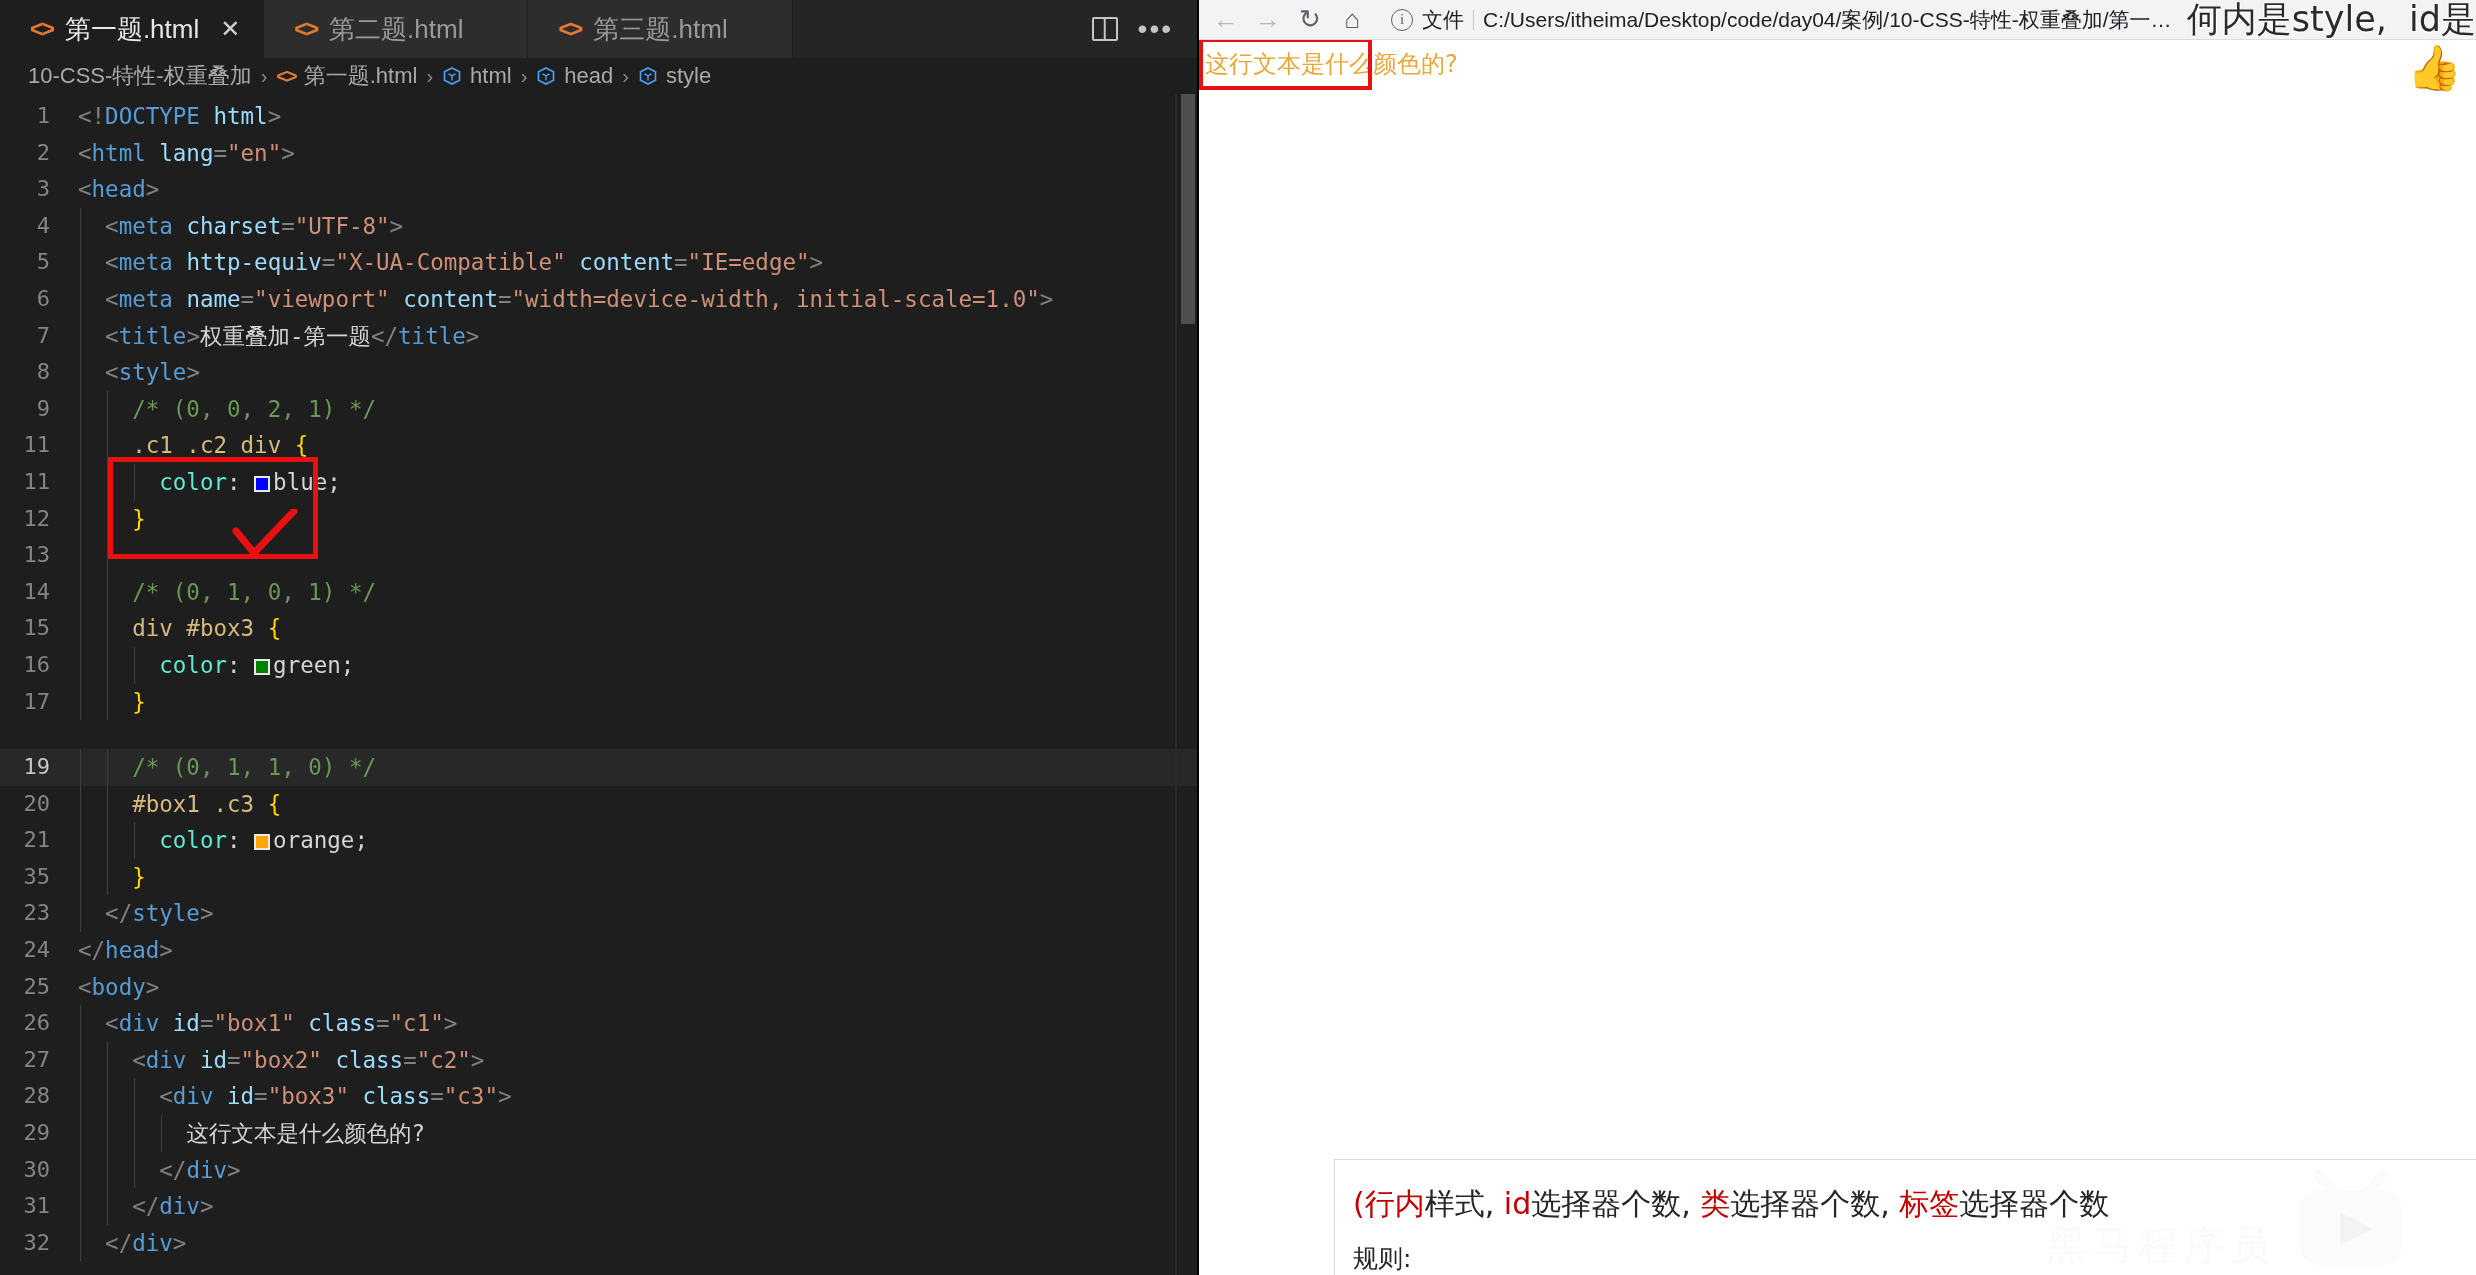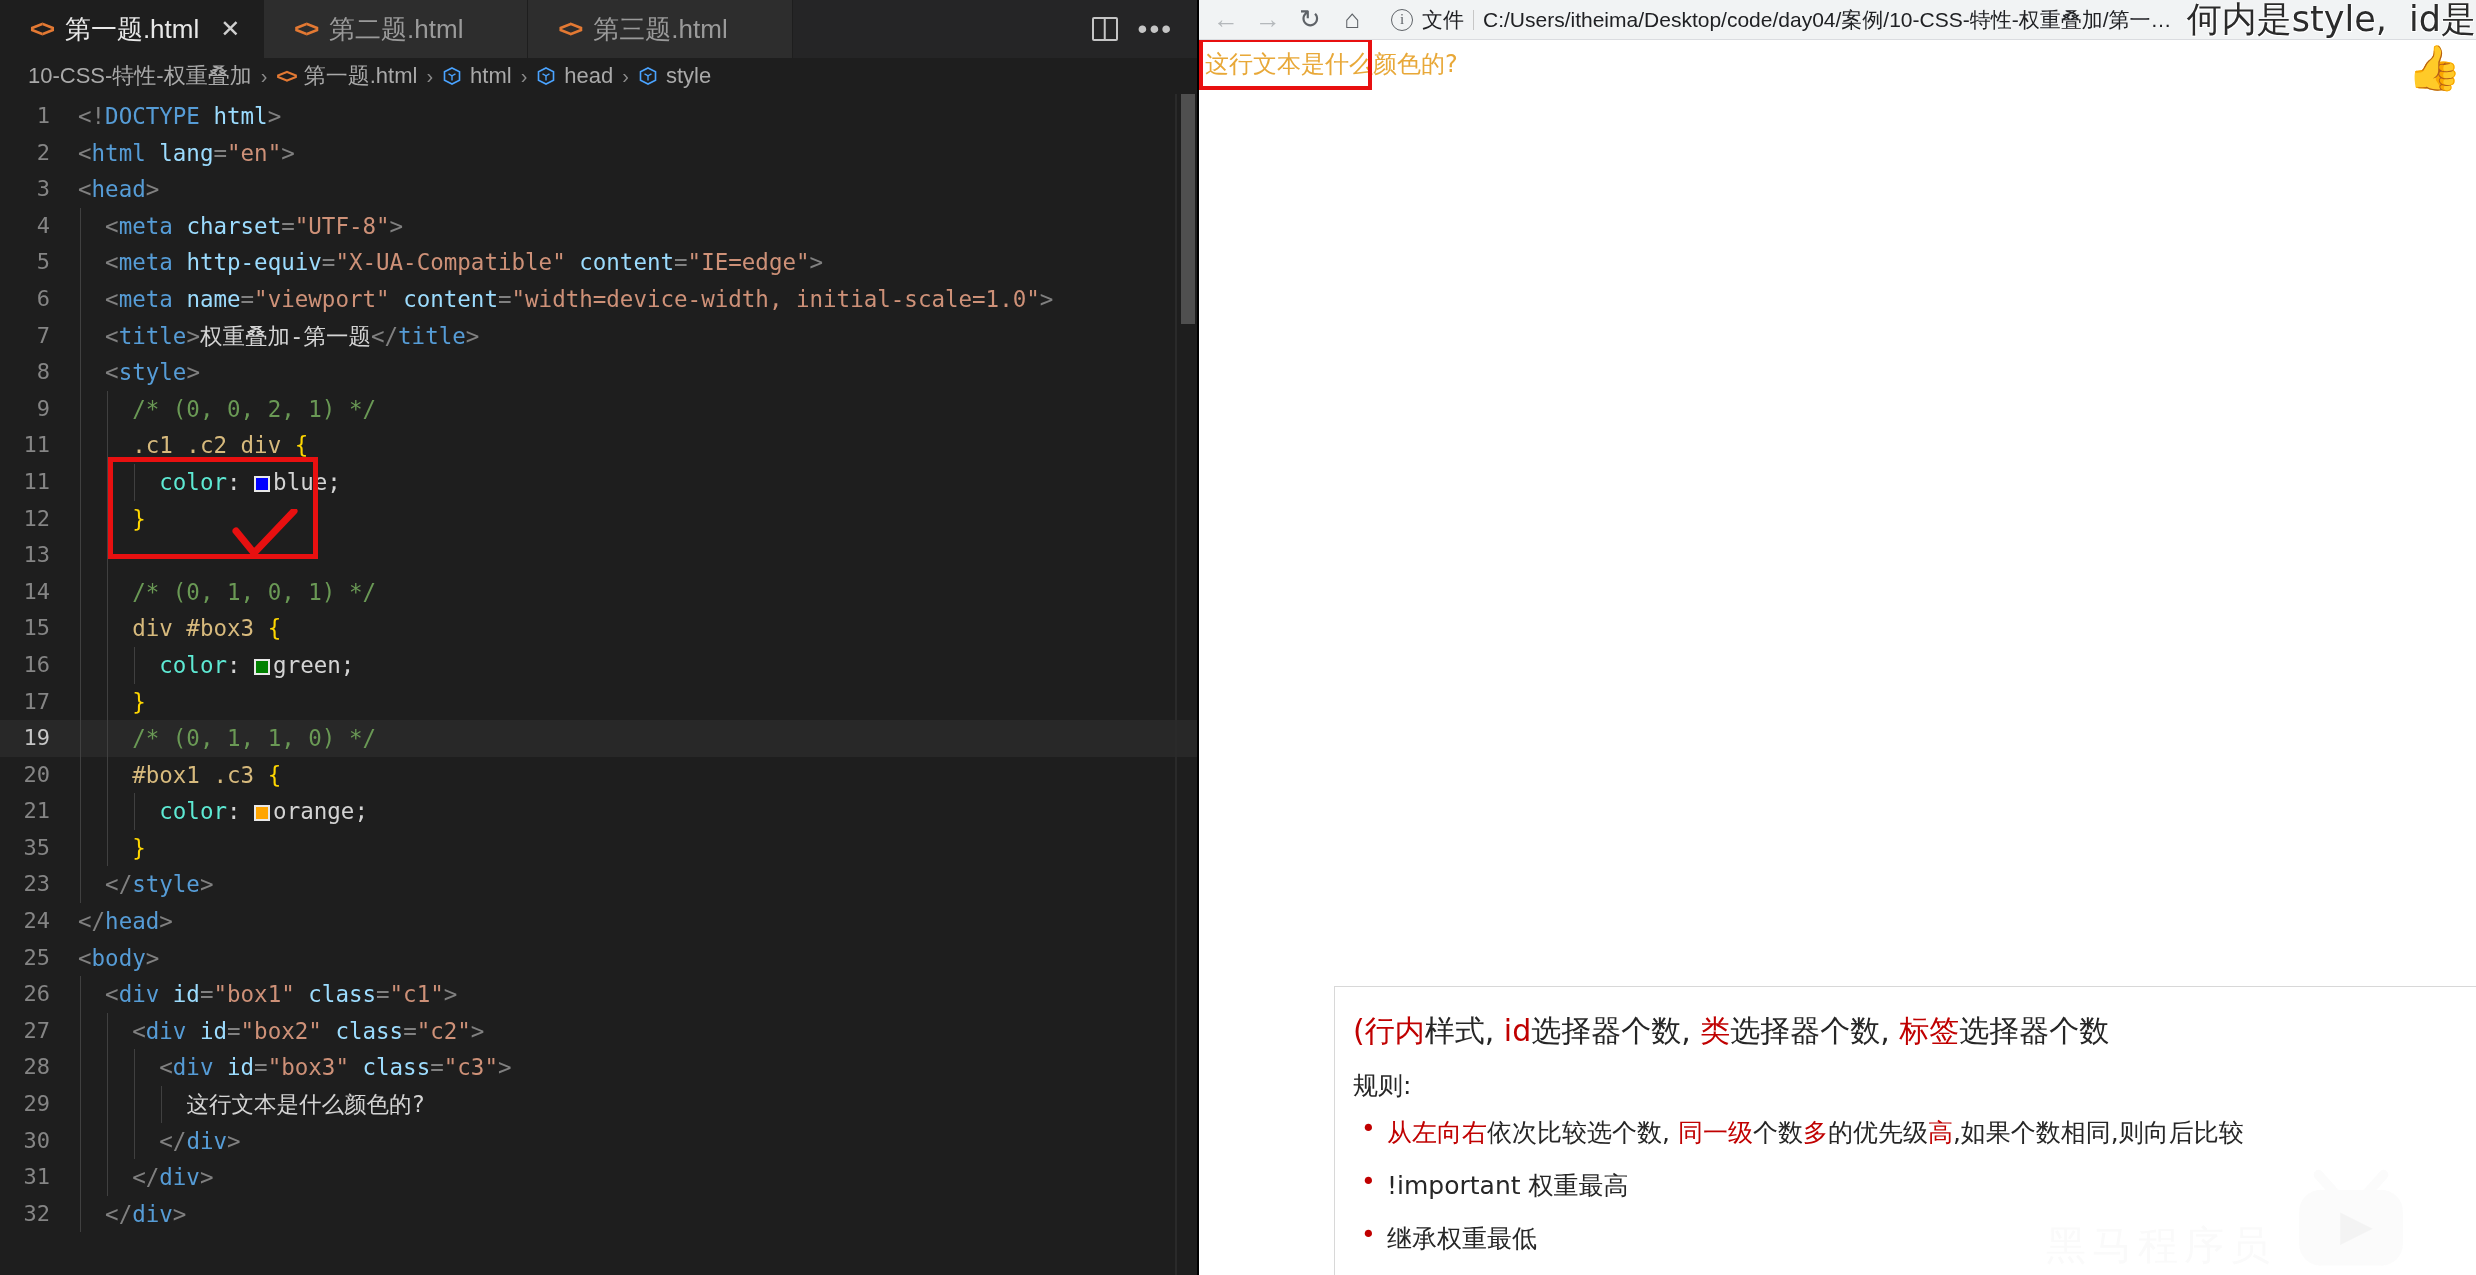--- a/index.html
+++ b/index.html
@@ -106,21 +106,21 @@
     line-height: 36.6px;
     padding-top: 4px;
   }
   .cline {
     display: flex;
     height: 36.6px;
     align-items: center;
     white-space: pre;
     position: relative;
   }
-  .cline.cur { background: #282828; }
+  .cline.cur { background: #282828; margin-top: 29px; }
   .lno {
     width: 78px;
     text-align: right;
     padding-right: 28px;
     color: #858585;
     flex: 0 0 auto;
     font-size: 22px;
   }
   .cline.cur .lno { color: #c6c6c6; }
   .ctext { flex: 1 1 auto; position: relative; }
@@ -455,25 +455,20 @@
           <marker id="ah" markerWidth="9" markerHeight="9" refX="3" refY="4.5" orient="auto">
             <path d="M0,0 L9,4.5 L0,9 z" fill="#e81010"></path>
           </marker>
         </defs>
         <line x1="-360" y1="470" x2="-310" y2="430" stroke="#e81010" stroke-width="5"></line>
       </svg>
 
       <div class="slide">
         <div class="slide-head" id="slide-heading"><span class="hl">(</span><span class="hl">行内</span><span>样式,&nbsp;</span><span class="hl">id</span><span>选择器个数,&nbsp;</span><span class="hl">类</span><span>选择器个数,&nbsp;</span><span class="hl">标签</span><span>选择器个数</span></div>
         <div class="slide-sub">规则:</div>
-        <ul class="slide-list" id="slide-list">
-            <li><span class="hl">从左向右</span><span>依次比较选个数,&nbsp;</span><span class="hl">同一级</span><span>个数</span><span class="hl">多</span><span>的优先级</span><span class="hl">高</span><span>,如果个数相同,则向后比较</span></li>
-            <li><span>!important 权重最高</span></li>
-            <li><span>继承权重最低</span></li>
-          </ul>
       </div>
 
       <div class="wm-text-faint">黑马程序员</div>
       <svg class="wm-logo" viewBox="0 0 120 100">
         <path d="M30 10 L46 28 M90 10 L74 28" stroke="#fbfbfb" stroke-width="9" stroke-linecap="round" fill="none"></path>
         <rect x="12" y="24" width="96" height="70" rx="20" fill="#fbfbfb"></rect>
         <path d="M50 45 L80 60 L50 75 z" fill="#f2f2f2"></path>
       </svg>
     </div>
 

